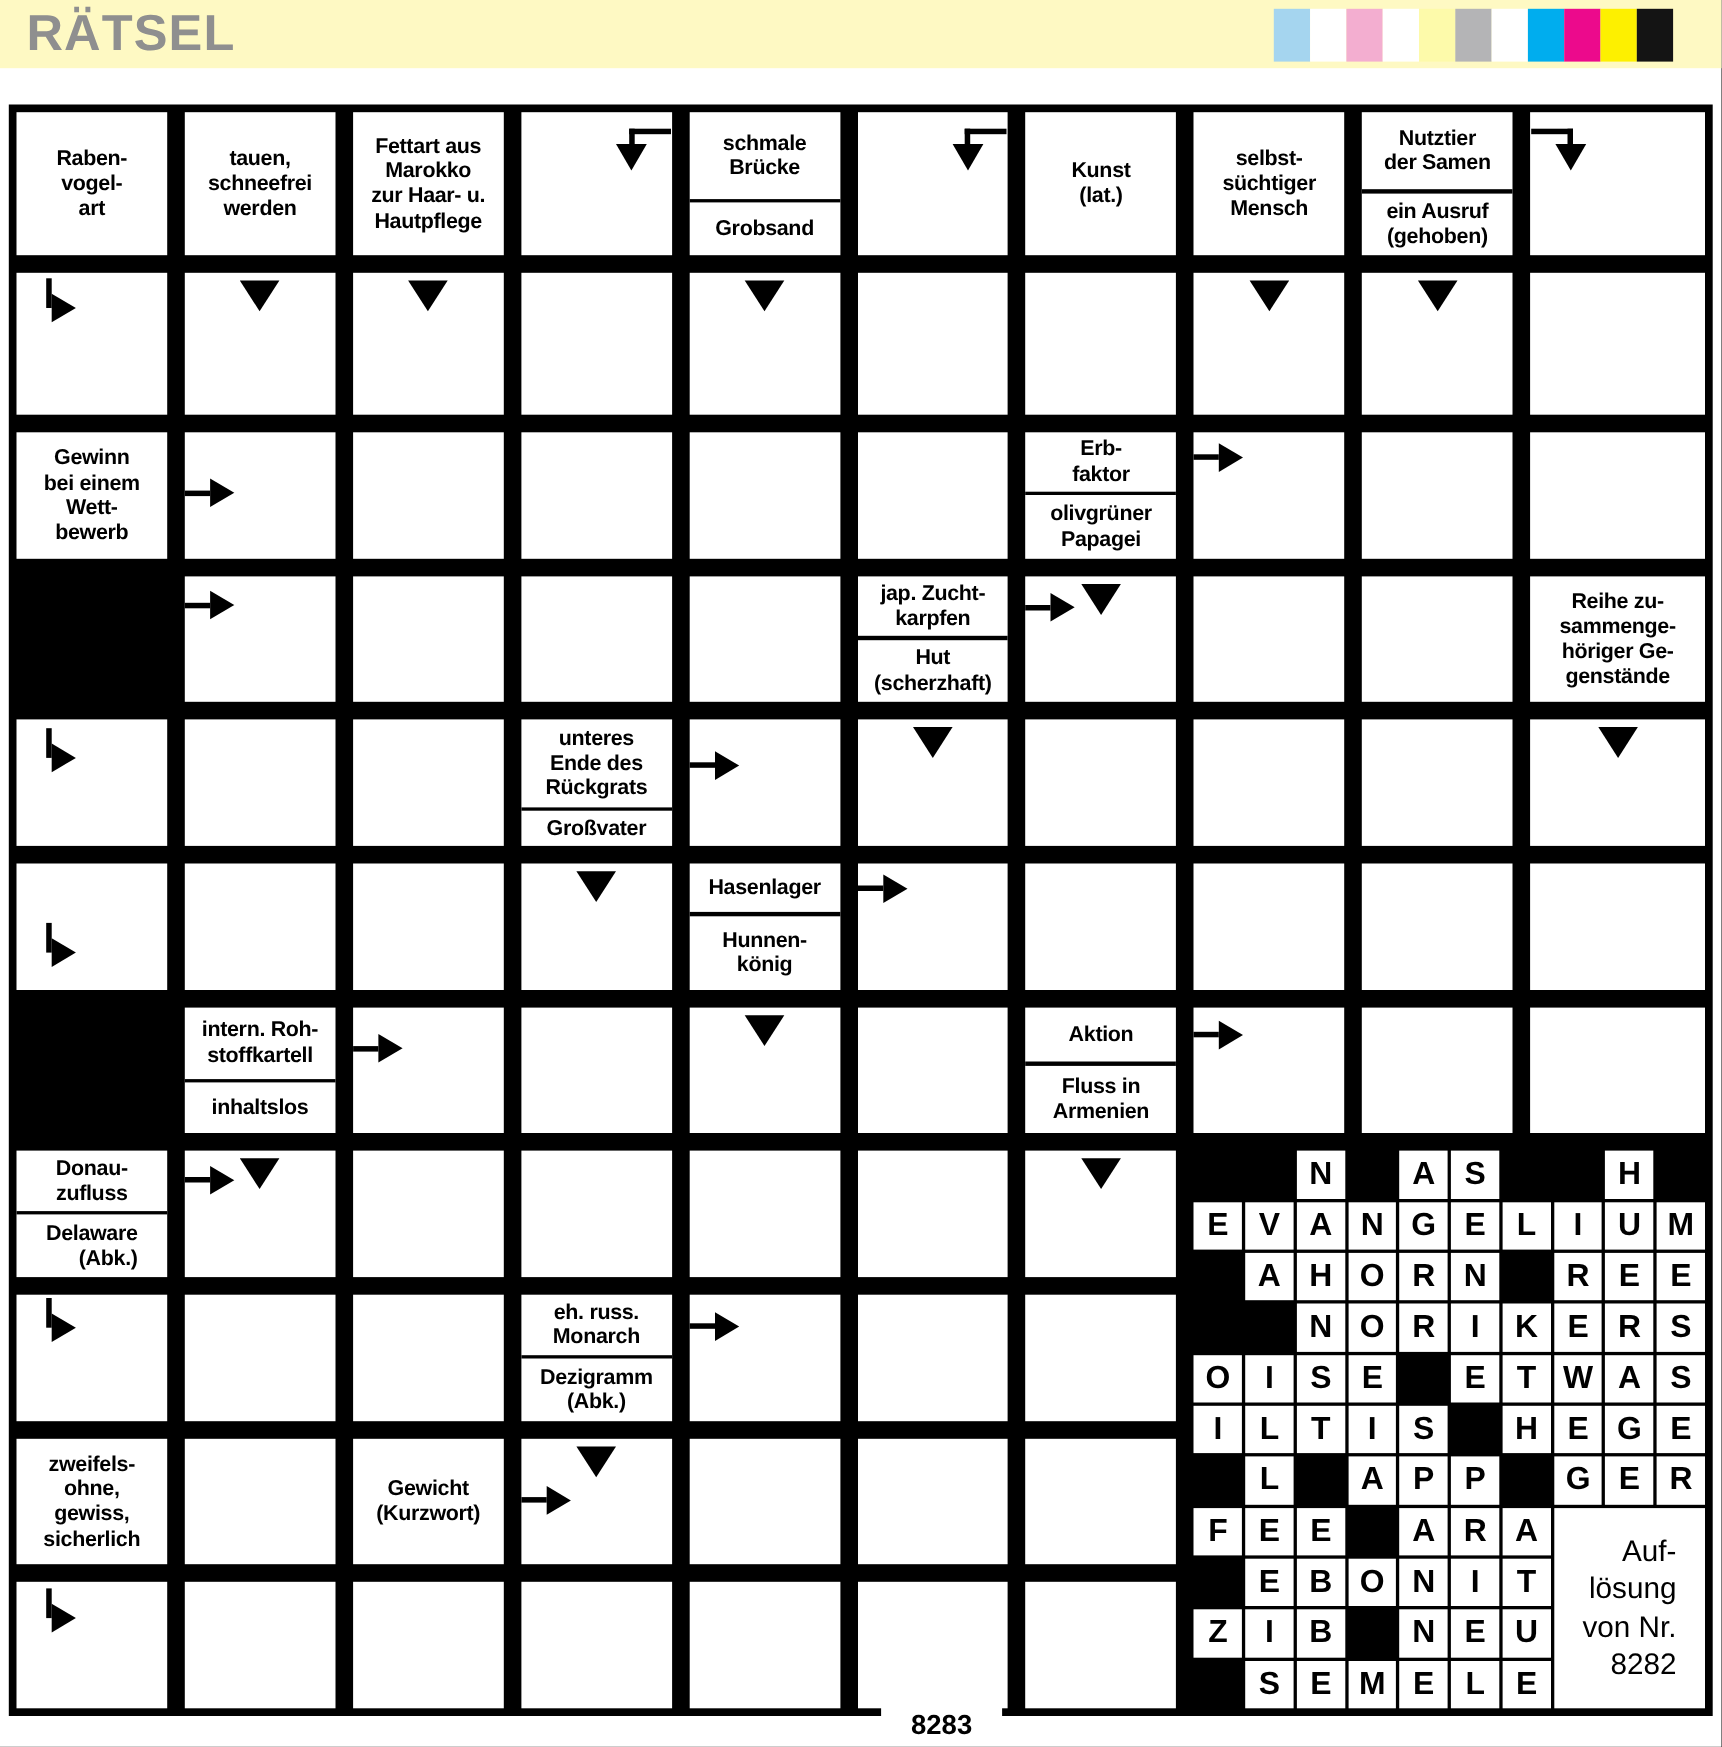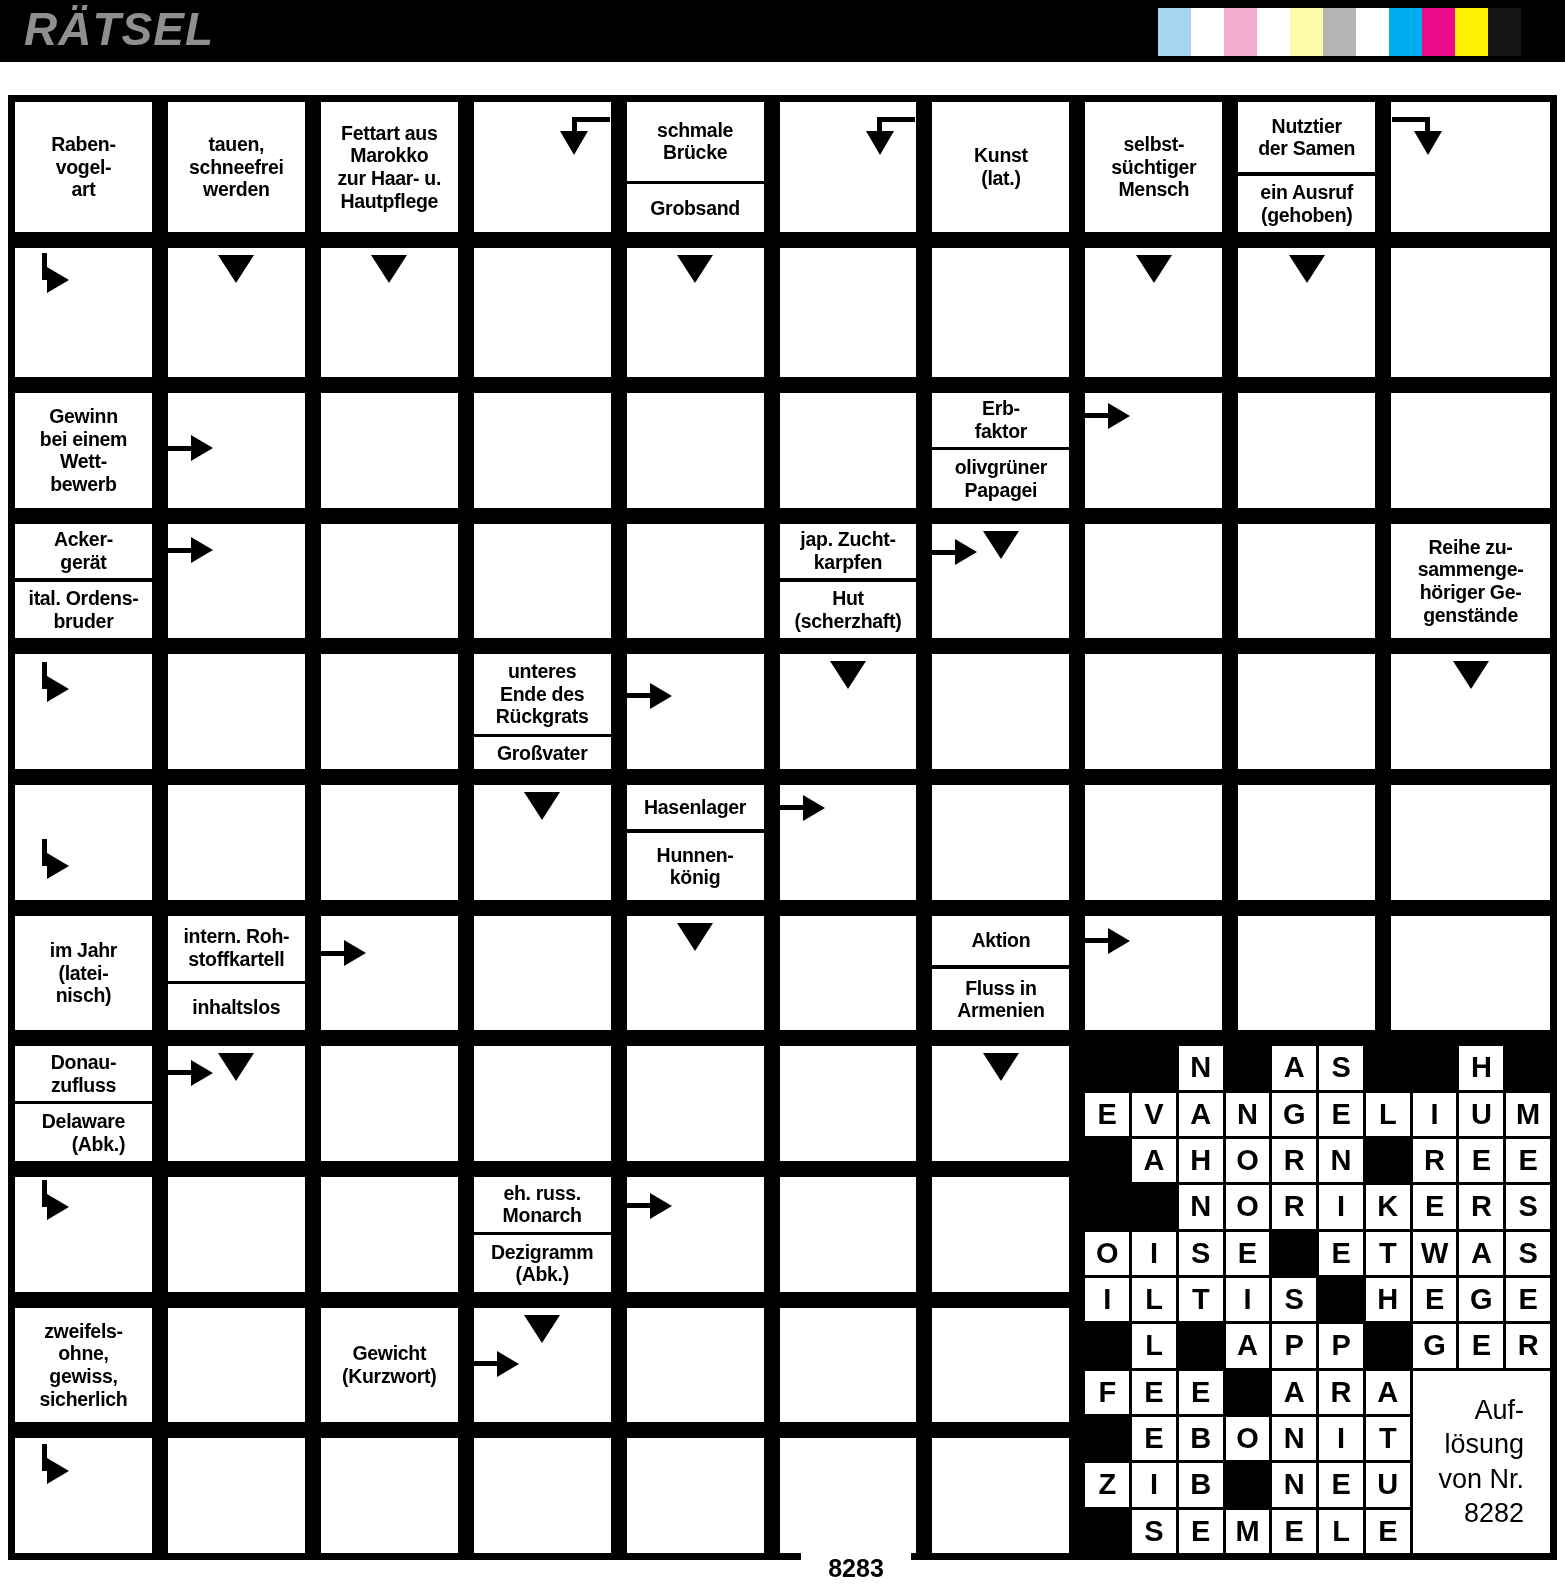--- a/index.html
+++ b/index.html
@@ -2,21 +2,21 @@
 <html lang="de"><head>
 <meta charset="utf-8">
 <title>RÄTSEL</title>
 <style>
   html,body { margin:0; padding:0; }
   body {
     width:1565px; height:1588px; background:#ffffff; overflow:hidden;
     font-family:"Liberation Sans","DejaVu Sans",sans-serif; color:#000;
   }
   
-  .topbar { position:relative; height:62px; background:#000000;font-style:italic; }
+  .topbar { position:relative; height:62px; background:#fef9c3; }
   .topbar h1 {
     margin:0; position:absolute; left:24px; top:2px;
     font-size:46px; font-weight:700; letter-spacing:1px; color:#8f8f8f;
   }
   .colorbar { position:absolute; right:44px; top:8px; height:48px; display:flex; }
   .swatch { width:33px; height:48px; }
 
   
   .grid-wrap { position:relative; margin:33px 8px 0 8px; height:1493px; }
   .grid {
@@ -223,27 +223,20 @@
 Papagei</div>
       </div>
       <div class="cell" style="grid-area: 3 / 8;">
         <div class="arr-right" style="top: calc(20% - 13px);">
           <div class="line"></div>
           <div class="head"></div>
         </div>
       </div>
       <div class="cell" style="grid-area: 3 / 9;"></div>
       <div class="cell" style="grid-area: 3 / 10;"></div>
-      <div class="cell" style="grid-area: 4 / 1;">
-        <div class="clue-text" style="flex: 49 1 0px;">Acker-
-gerät</div>
-        <div class="split-divider"></div>
-        <div class="clue-text" style="flex: 51 1 0px;">ital. Ordens-
-bruder</div>
-      </div>
       <div class="cell" style="grid-area: 4 / 2;">
         <div class="arr-right" style="top: calc(23% - 13px);">
           <div class="line"></div>
           <div class="head"></div>
         </div>
       </div>
       <div class="cell" style="grid-area: 4 / 3;"></div>
       <div class="cell" style="grid-area: 4 / 4;"></div>
       <div class="cell" style="grid-area: 4 / 5;"></div>
       <div class="cell" style="grid-area: 4 / 6;">
@@ -318,25 +311,20 @@
       <div class="cell" style="grid-area: 6 / 6;">
         <div class="arr-right" style="top: calc(20% - 13px);">
           <div class="line"></div>
           <div class="head"></div>
         </div>
       </div>
       <div class="cell" style="grid-area: 6 / 7;"></div>
       <div class="cell" style="grid-area: 6 / 8;"></div>
       <div class="cell" style="grid-area: 6 / 9;"></div>
       <div class="cell" style="grid-area: 6 / 10;"></div>
-      <div class="cell" style="grid-area: 7 / 1;">
-        <div class="clue-text" style="flex: 1 1 0px;">im Jahr
-(latei-
-nisch)</div>
-      </div>
       <div class="cell" style="grid-area: 7 / 2;">
         <div class="clue-text" style="flex: 59 1 0px;">intern. Roh-
 stoffkartell</div>
         <div class="split-divider"></div>
         <div class="clue-text" style="flex: 41 1 0px;">inhaltslos</div>
       </div>
       <div class="cell" style="grid-area: 7 / 3;">
         <div class="arr-right" style="top: calc(33% - 13px);">
           <div class="line"></div>
           <div class="head"></div>

